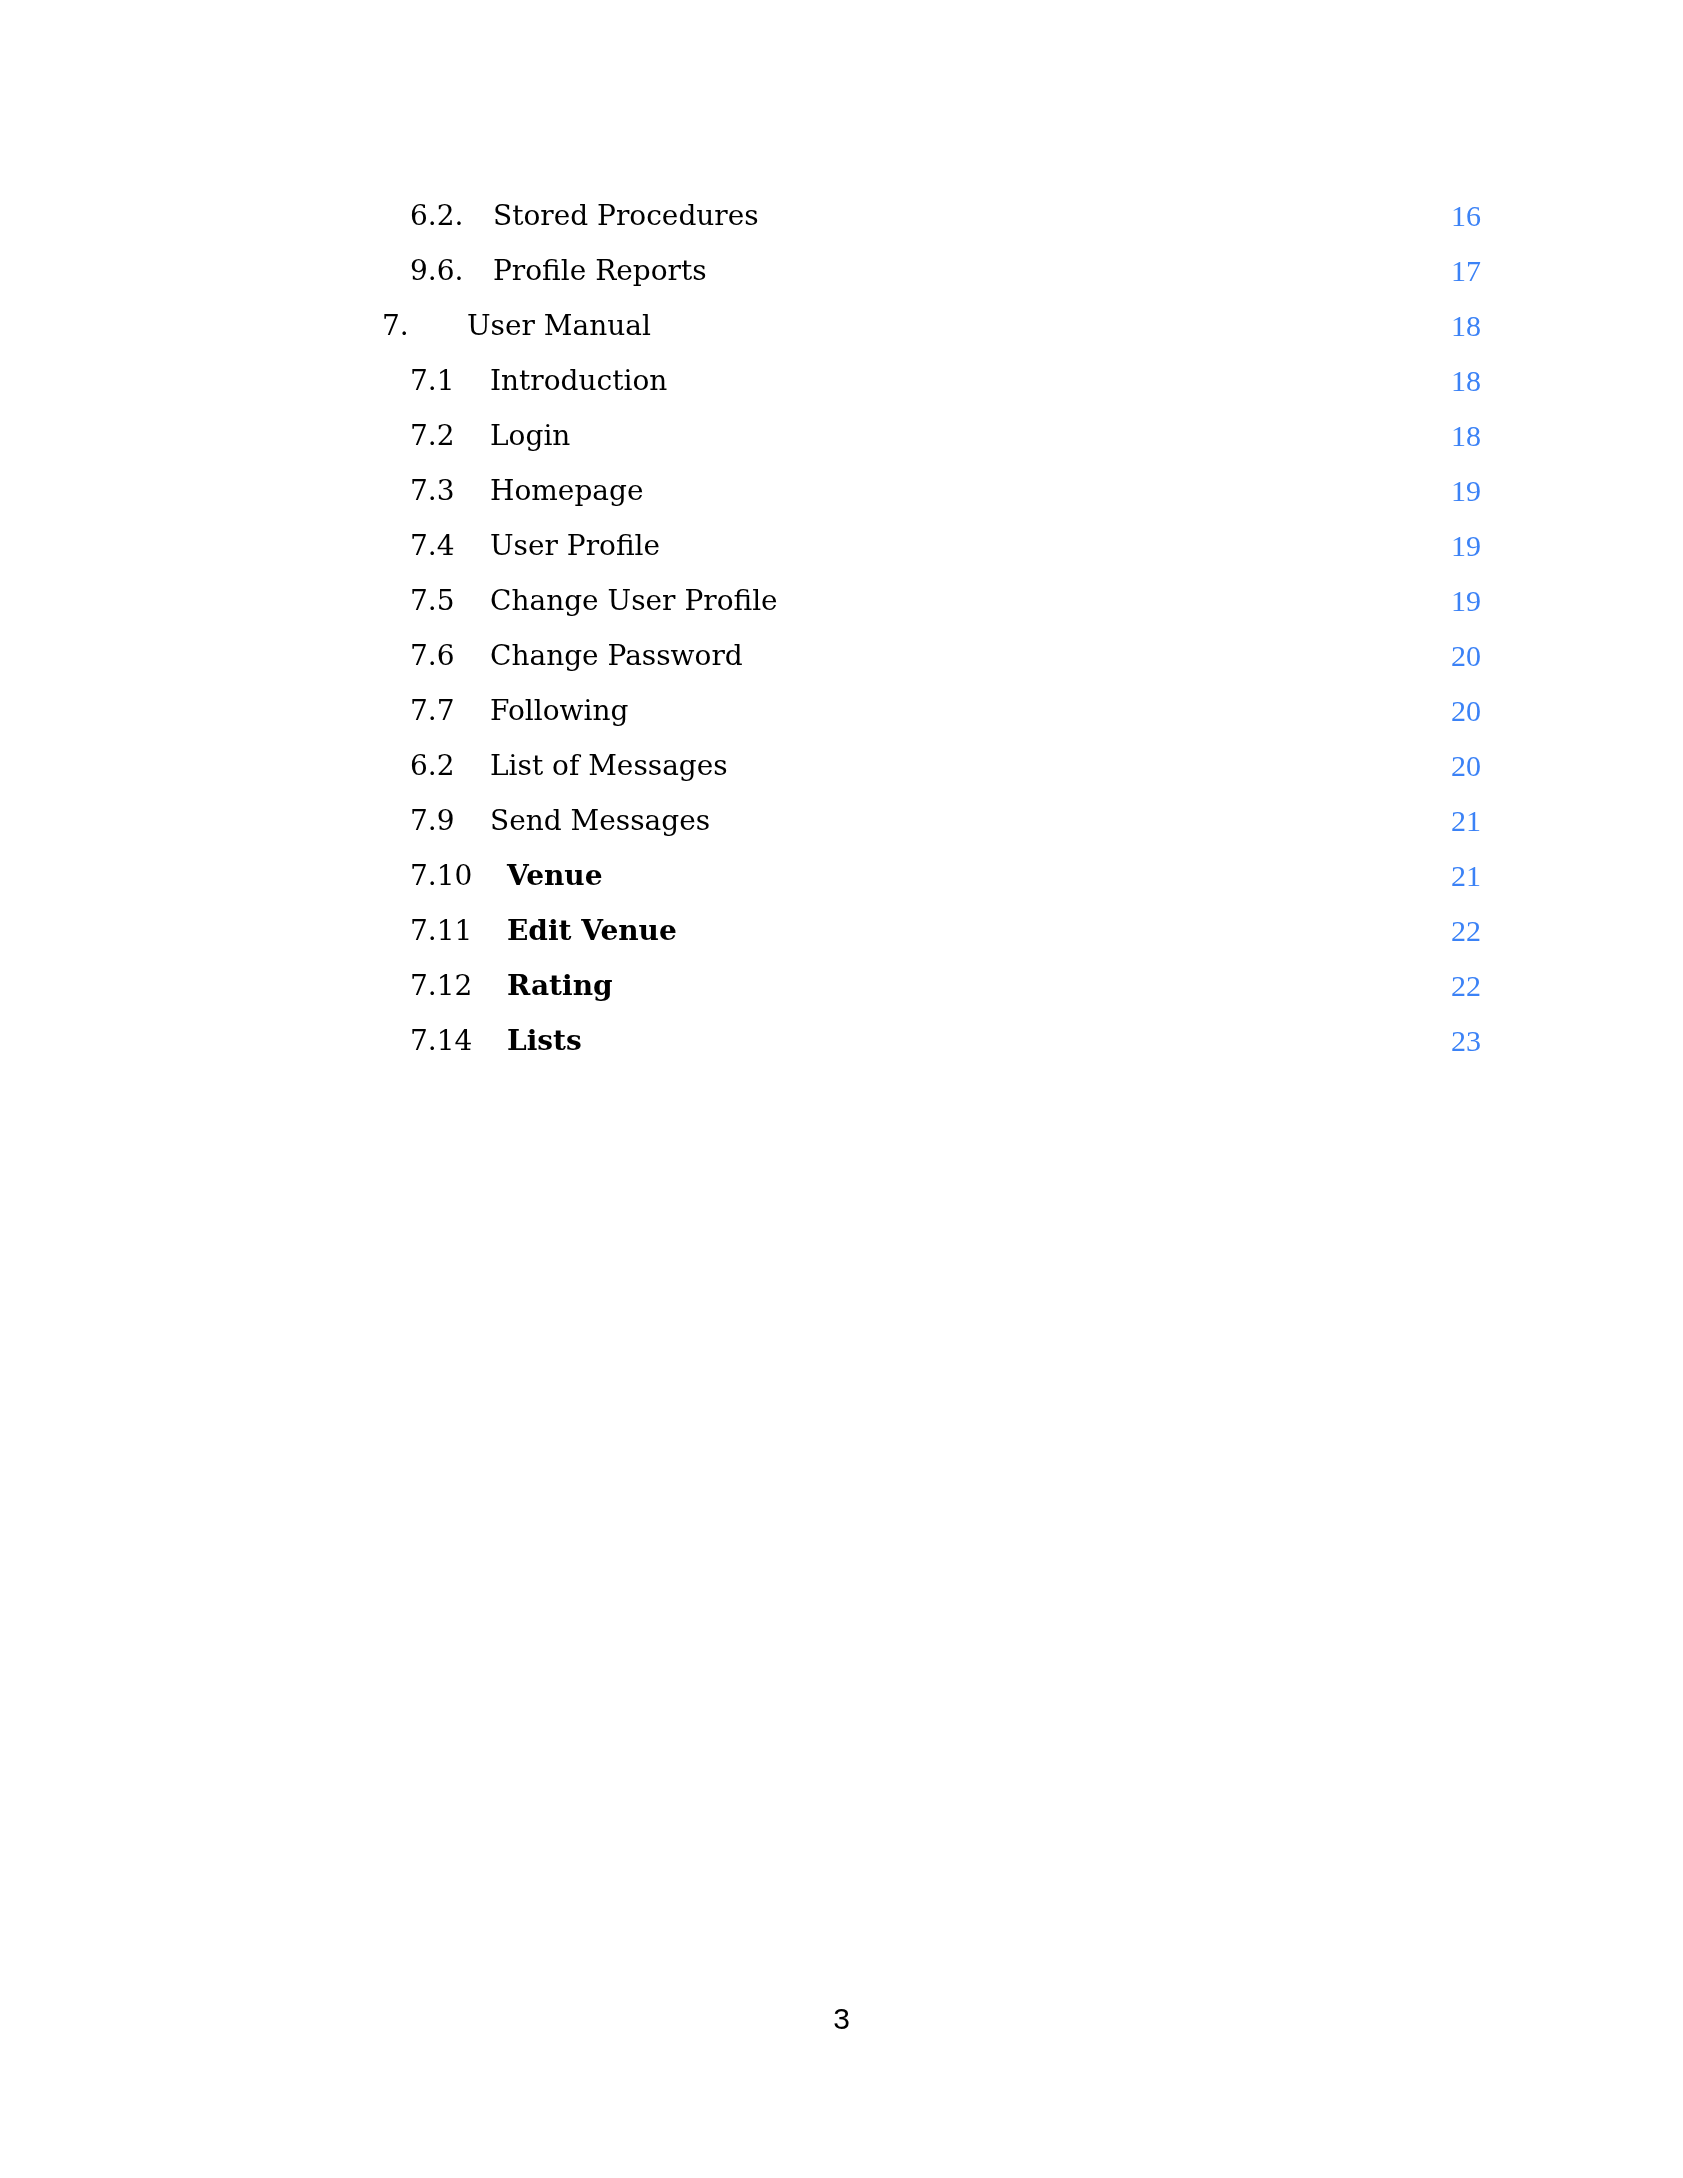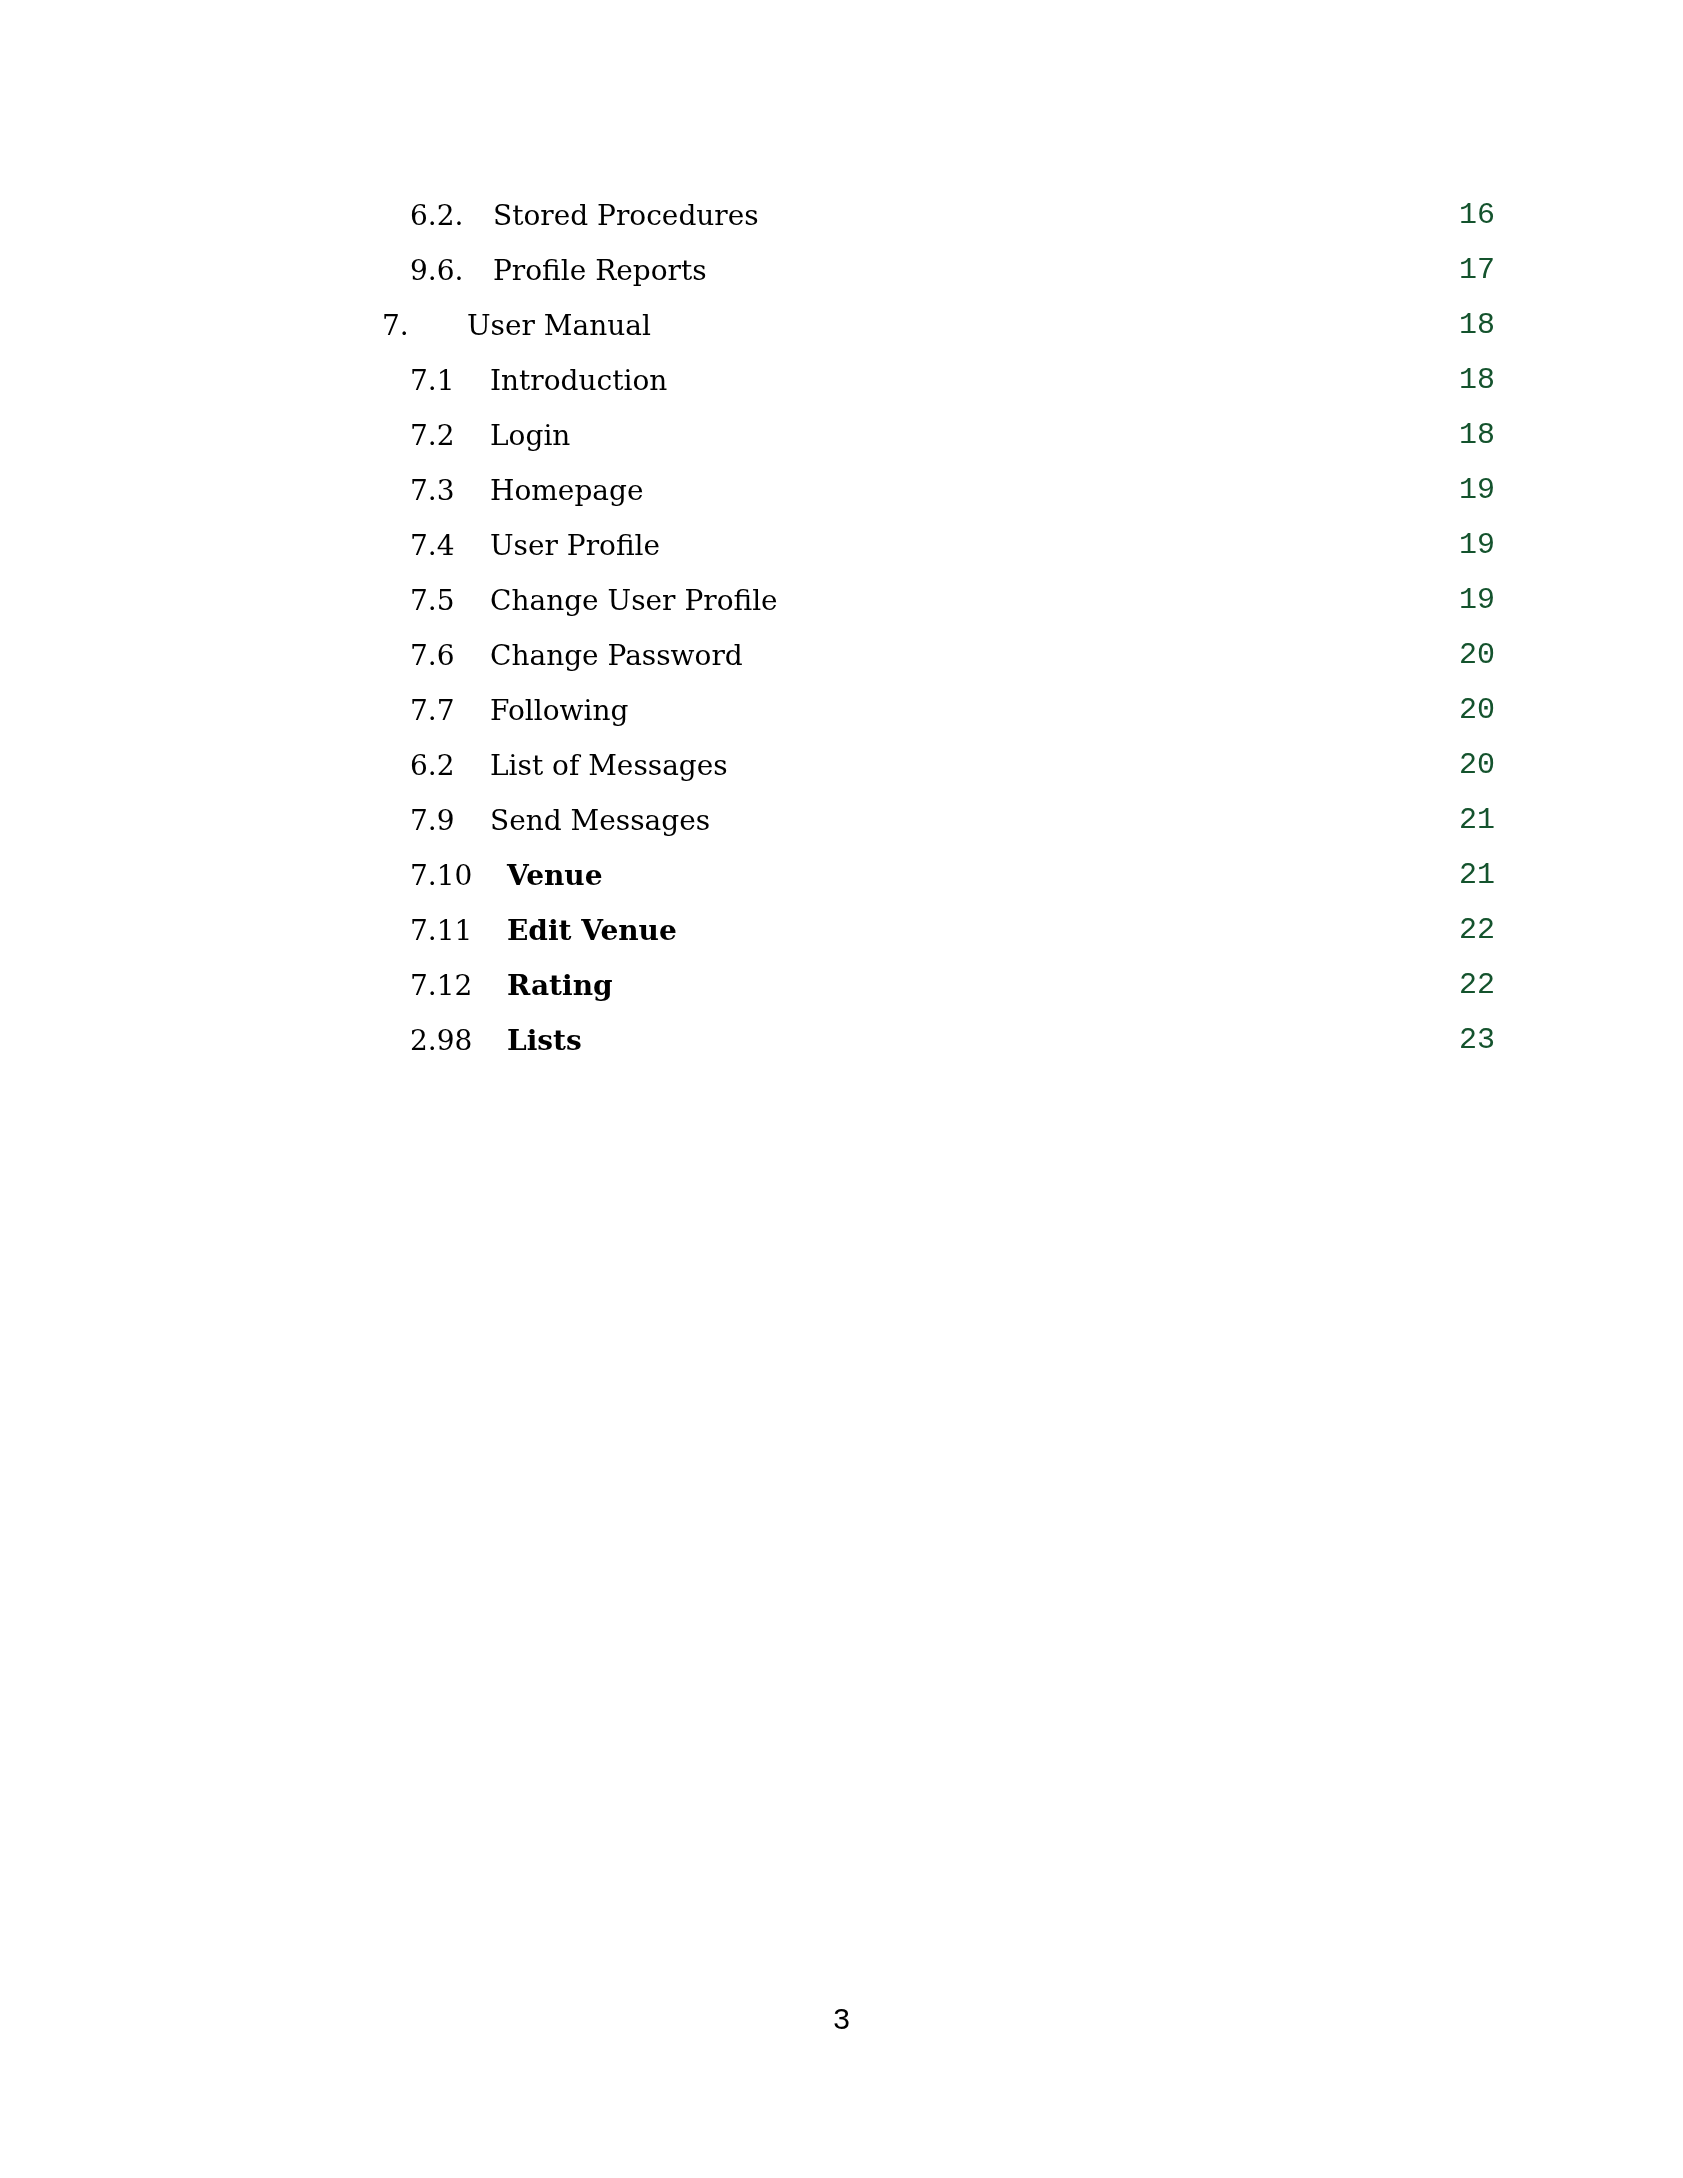--- a/index.html
+++ b/index.html
@@ -37,24 +37,23 @@
     position: absolute;
     left: 490px;
   }
   .row.lv1 .num { left: 382px; }
   .row.lv1 .title { left: 467px; }
   .row.sec6 .title { left: 493px; }
   .row.wide .title { left: 507px; font-weight: bold; }
   .row .page-num {
     position: absolute;
     left: 1451px;
-    font-family: Liberation Mono, monospace;
+    font-family: Liberation Serif, serif;
     font-size: 30px;
-    color: #14532d;
-    margin-left: 8px;
+    color: #3b82f6;
   }
   .footer-num {
     position: absolute;
     left: 0;
     top: 2002px;
     width: 1683px;
     text-align: center;
     font-family: "Liberation Sans", sans-serif;
     font-size: 30px;
     line-height: 34px;
@@ -151,21 +150,21 @@
       <span class="page-num">22</span>
     </div>
 
     <div class="row wide">
       <span class="num">7.12</span>
       <span class="title">Rating</span>
       <span class="page-num">22</span>
     </div>
 
     <div class="row wide">
-      <span class="num">2.98</span>
+      <span class="num">7.14</span>
       <span class="title">Lists</span>
       <span class="page-num">23</span>
     </div>
 
   </div>
 
   <div class="footer-num">3</div>
 </div>
 
 

